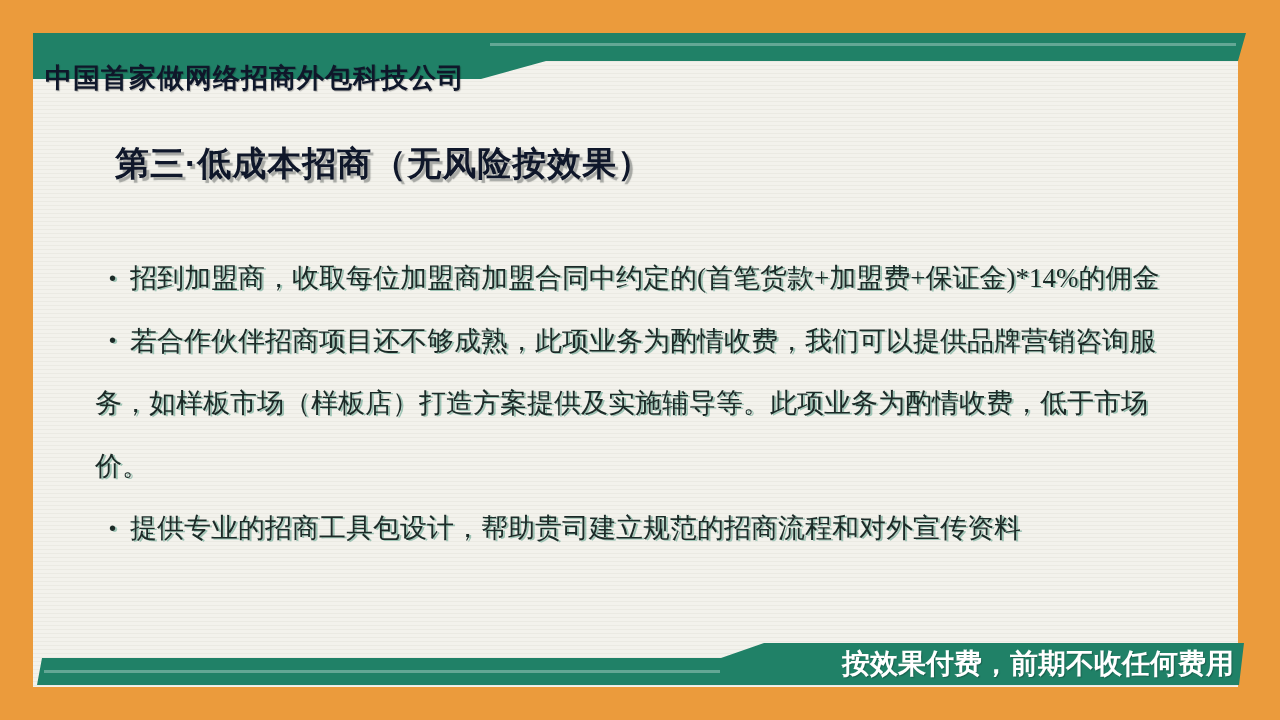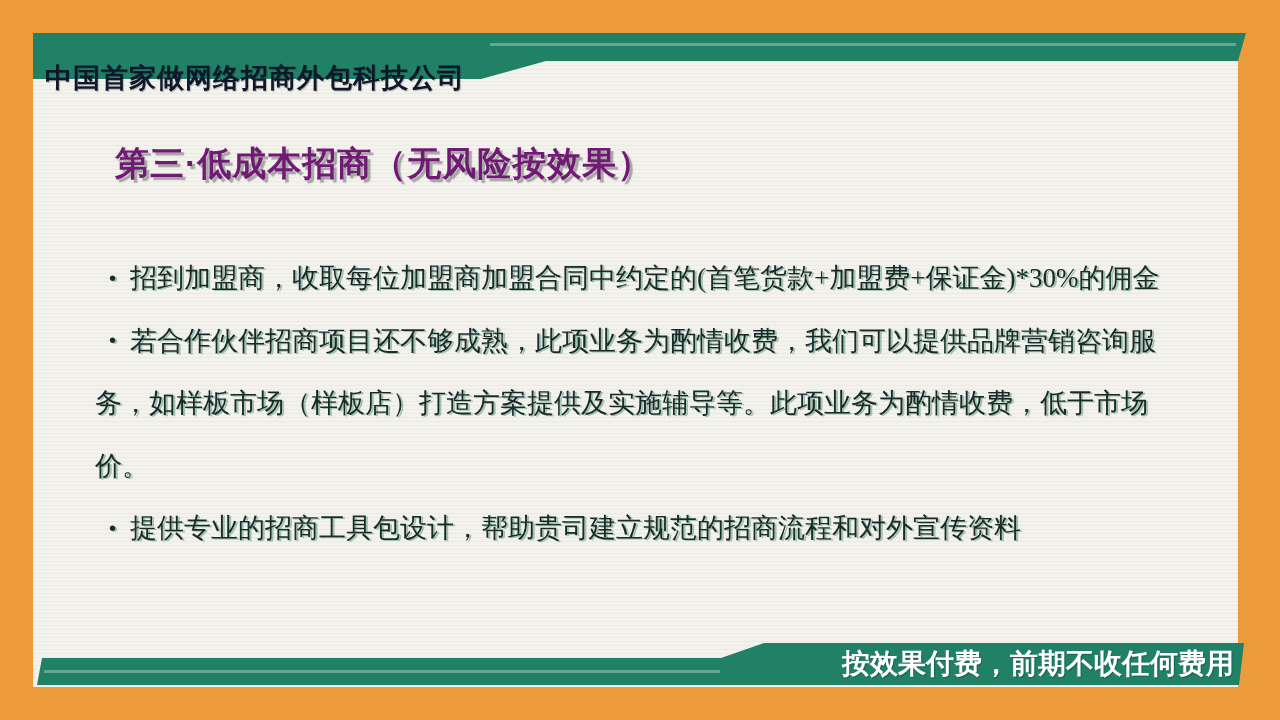--- a/index.html
+++ b/index.html
@@ -45,21 +45,21 @@
   }
   .footer-text{
     position:absolute;left:764px;top:643px;width:470px;height:37px;line-height:41px;
     text-align:right;color:#FFFFFF;font-size:28px;font-weight:bold;
     text-shadow:1px 1px 1px rgba(0,0,0,0.25);
     white-space:nowrap;
   }
   
   .slide-title{
     position:absolute;left:115px;top:141px;
-    color:#701a75;font-size:34px;font-weight:bold;letter-spacing:1px;
+    color:#0f172a;font-size:34px;font-weight:bold;letter-spacing:1px;
     text-shadow:3px 3px 1px rgba(92,96,94,0.50);
     white-space:nowrap;
   }
   
   .body-block{
     position:absolute;left:95px;top:247px;width:1100px;
     font-family:"Liberation Serif","DejaVu Serif",serif;
     color:#1C2A27;font-size:27px;
     text-shadow:2px 1px 0 rgba(32,129,103,0.40);
   }
@@ -79,21 +79,21 @@
 
 <div class="header-ribbon"></div>
 <div class="header-highlight"></div>
 <div class="header-text">中国首家做网络招商外包科技公司</div>
 
 <div class="slide-title">第三·低成本招商（无风险按效果）</div>
 
 <div class="body-block">
   <div class="line">
     <span class="bullet">•</span>
-    <span>招到加盟商，收取每位加盟商加盟合同中约定的(首笔货款+加盟费+保证金)*30%的佣金</span>
+    <span>招到加盟商，收取每位加盟商加盟合同中约定的(首笔货款+加盟费+保证金)*14%的佣金</span>
   </div>
   <div class="line">
     <span class="bullet">•</span>
     <span>若合作伙伴招商项目还不够成熟，此项业务为酌情收费，我们可以提供品牌营销咨询服</span>
   </div>
   <div class="line">
     <span>务，如样板市场（样板店）打造方案提供及实施辅导等。此项业务为酌情收费，低于市场</span>
   </div>
   <div class="line">
     <span>价。</span>

